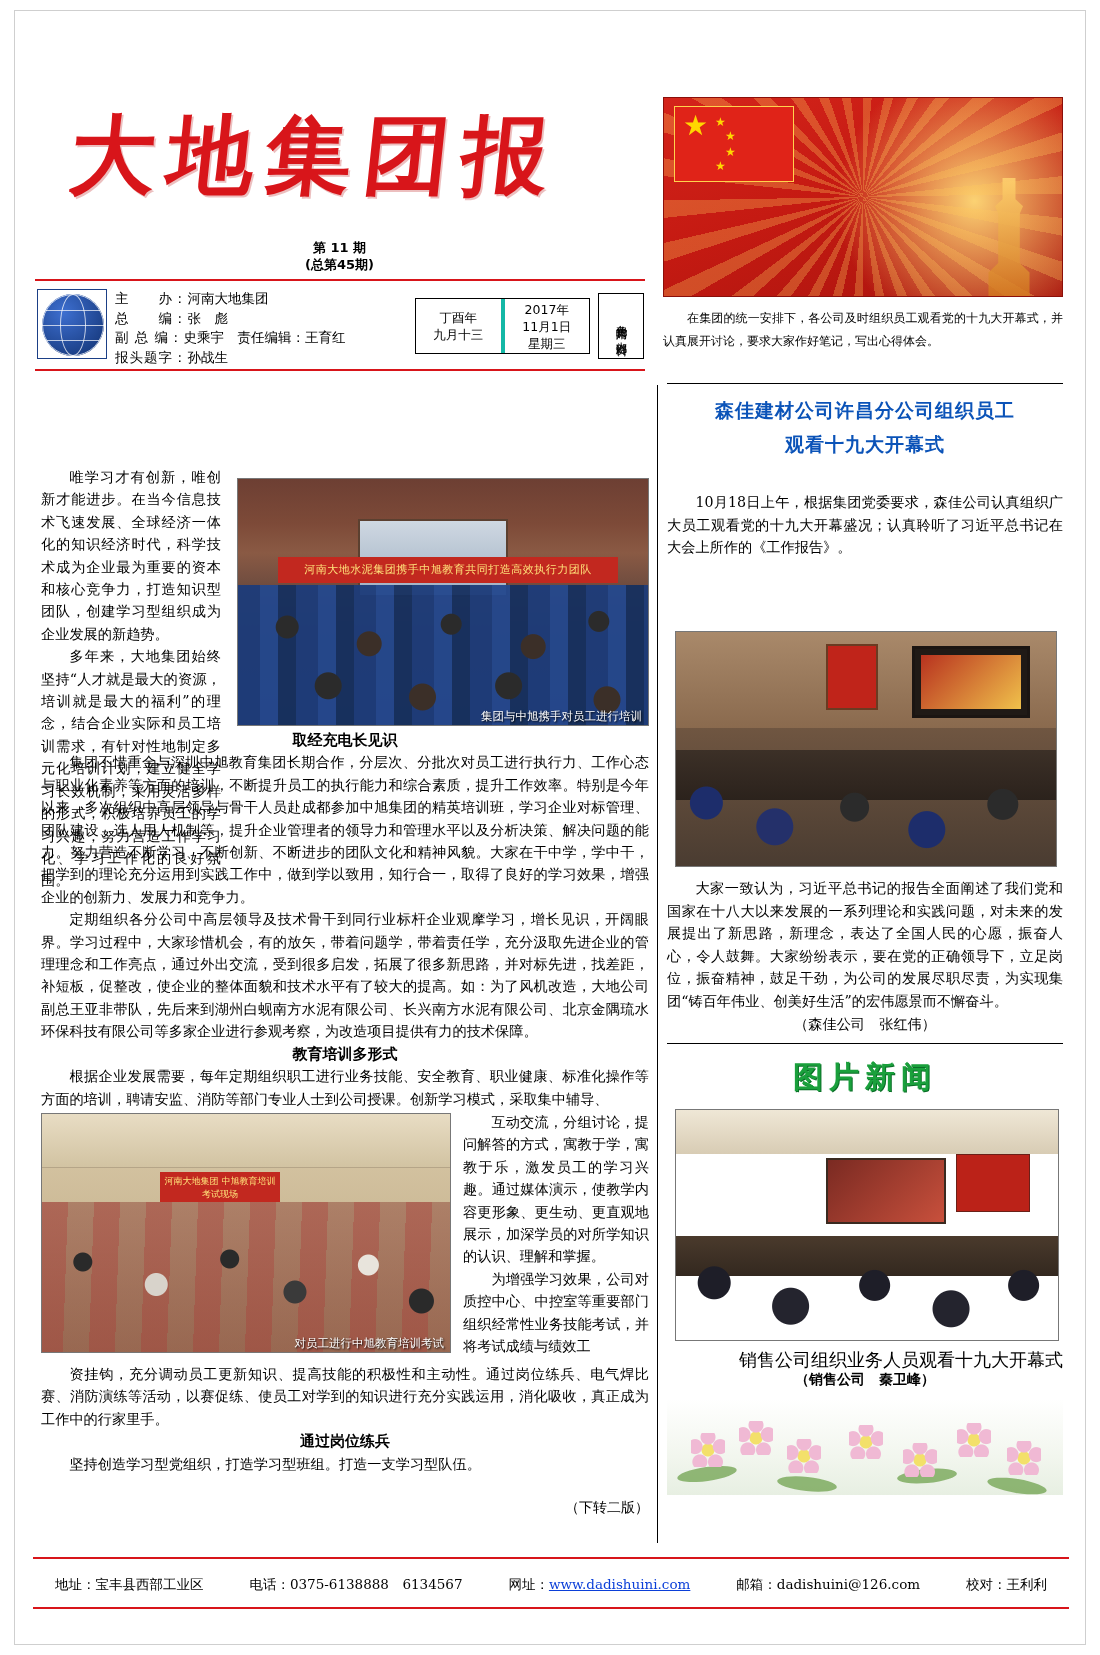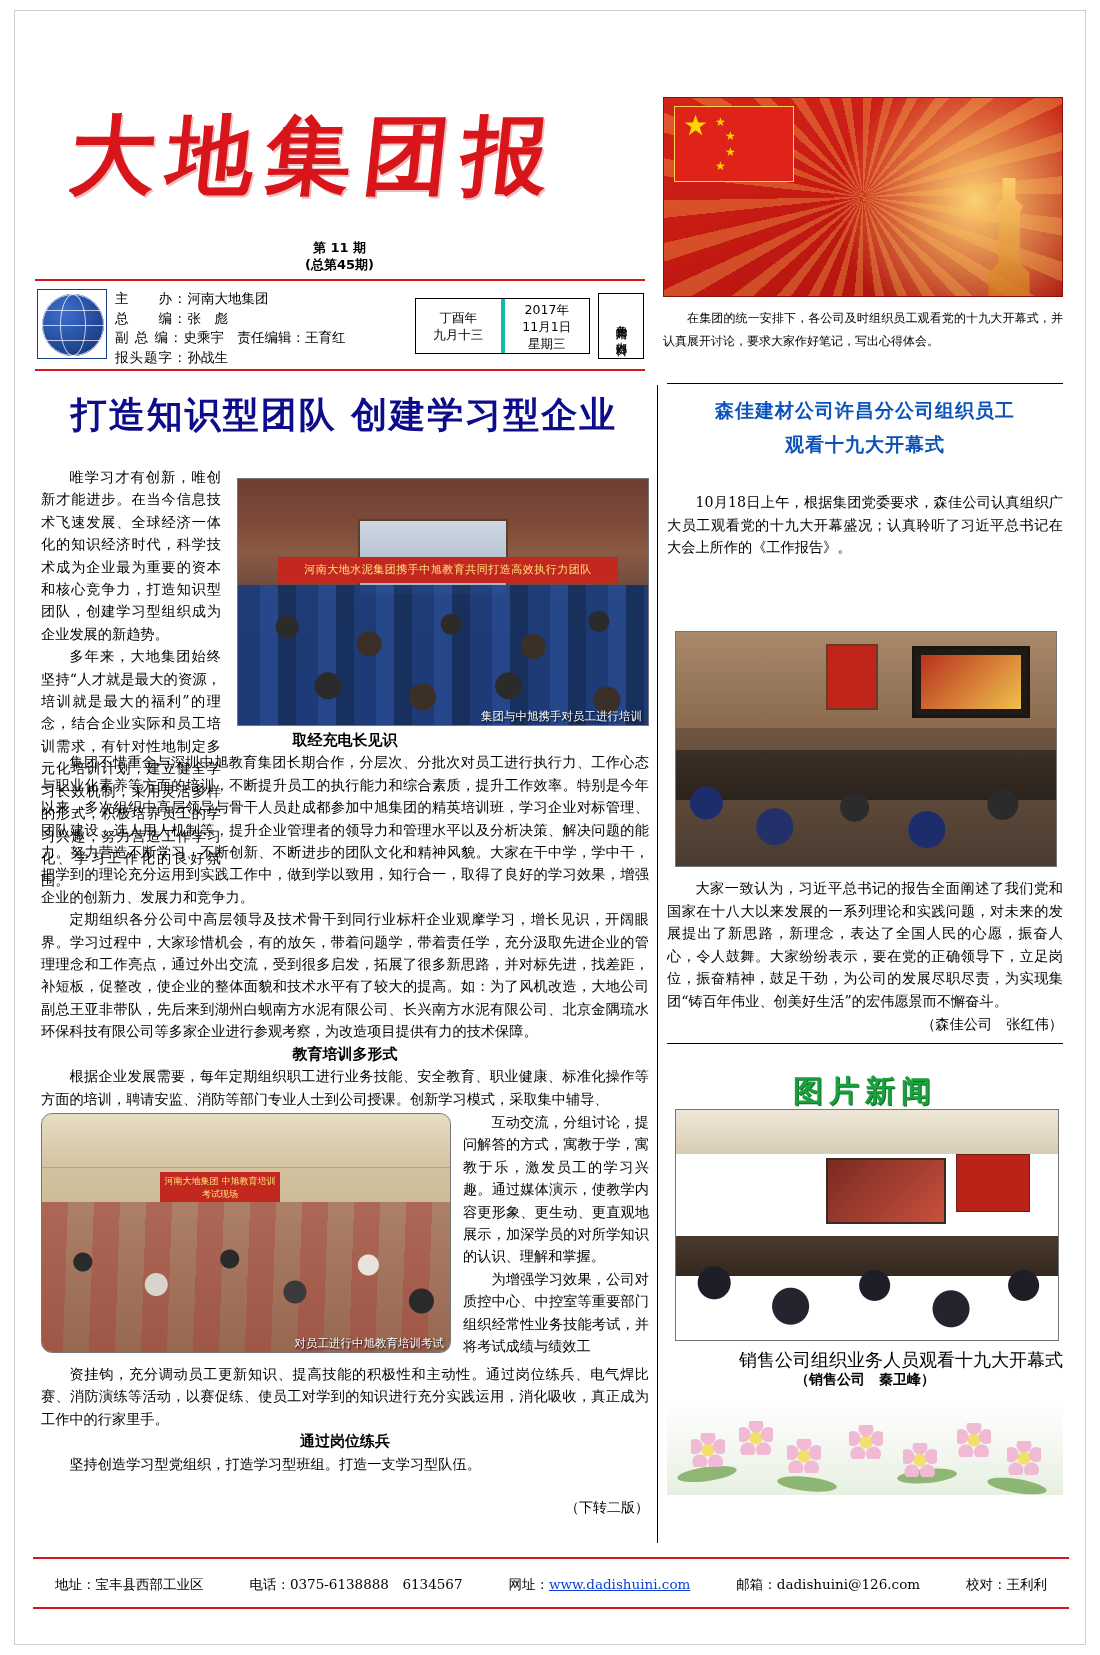--- a/index.html
+++ b/index.html
@@ -195,21 +195,20 @@
       radial-gradient(circle at 72% 44%, #3b2f28 12px, transparent 13px),
       radial-gradient(circle at 88% 26%, #2b2b2b 10px, transparent 11px),
       radial-gradient(circle at 22% 72%, #2b2b2b 13px, transparent 14px),
       radial-gradient(circle at 45% 80%, #3b2f28 13px, transparent 14px),
       radial-gradient(circle at 66% 72%, #2b2b2b 13px, transparent 14px),
       radial-gradient(circle at 90% 82%, #3b2f28 13px, transparent 14px);
   }
   
   #photo-training { left: 26px; top: 1102px; width: 410px; height: 240px;
     background: linear-gradient(180deg,#d9c9a8 0%, #cdbb98 40%, #b9a588 100%);
-    border-radius: 11px;
   }
   #photo-training .ceiling {
     position: absolute; left:0; top:0; width:100%; height:54px;
     background: linear-gradient(180deg,#e8ddc4,#d2c3a2);
     border-bottom: 1px solid #b5a588;
   }
   #photo-training .strip {
     position: absolute; left: 118px; top: 58px; width: 120px; height: 44px;
     background: #c2281f; color: #ffe27a; font-size: 9px; line-height: 13px;
     text-align: center; padding-top: 3px;
@@ -268,28 +267,27 @@
       radial-gradient(circle at 26% 72%, #24306a 18px, transparent 19px),
       radial-gradient(circle at 47% 58%, #2b2b2b 14px, transparent 15px),
       radial-gradient(circle at 66% 74%, #1d2d6b 18px, transparent 19px),
       radial-gradient(circle at 86% 56%, #2b2b2b 15px, transparent 16px);
   }
   .rc-text {
     position: absolute; font-family: "DejaVu Serif", "Liberation Serif", serif;
     font-size: 14.2px; line-height: 22.6px; text-align: justify;
   }
   .rc-text p { margin: 0; text-indent: 2em; }
-  .sign { text-align: right; text-indent: 0 !important; }
+  .sign { text-align: center; text-indent: 0 !important; }
   .pic-news-title {
     position: absolute; left: 652px; top: 1046px; width: 396px;
     text-align: center;
     font-family: "DejaVu Serif", "Liberation Serif", serif;
     font-size: 30px; font-weight: bold; color: #1aa03c; letter-spacing: 6px;
     text-shadow: 1px 1px 0 #0a6e27;
-    margin-top: 14px;
   }
   #photo-sales { left: 660px; top: 1098px; width: 384px; height: 232px;
     background: linear-gradient(180deg,#cfc0a6 0%, #b7a punch 0%, #9d8a70 100%);
   }
   #photo-sales .ceil {
     position:absolute; left:0; top:0; width:100%; height:44px;
     background: linear-gradient(180deg,#efe7d6,#d8ccb4);
   }
   #photo-sales .scr {
     position: absolute; left: 150px; top: 48px; width: 120px; height: 66px;
@@ -418,21 +416,20 @@
   </div>
 
   <div class="banner-caption">
     <p>在集团的统一安排下，各公司及时组织员工观看党的十九大开幕式，并认真展开讨论，要求大家作好笔记，写出心得体会。</p>
   </div>
 
   <div class="vrule" style="left:642px; top:374px; height:1158px;"></div>
   <div class="hrule" style="left:652px; top:372px; width:396px;"></div>
   <div class="hrule" style="left:652px; top:1032px; width:396px;"></div>
 
-  <div class="headline">打造知识型团队  创建学习型企业</div>
 
   <div class="col-text leftcol-a">
     <p>唯学习才有创新，唯创新才能进步。在当今信息技术飞速发展、全球经济一体化的知识经济时代，科学技术成为企业最为重要的资本和核心竞争力，打造知识型团队，创建学习型组织成为企业发展的新趋势。</p>
     <p>多年来，大地集团始终坚持“人才就是最大的资源，培训就是最大的福利”的理念，结合企业实际和员工培训需求，有针对性地制定多元化培训计划，建立健全学习长效机制，采用灵活多样的形式，积极培养员工的学习兴趣，努力营造工作学习化、学习工作化的良好氛围。</p>
   </div>
 
   <div class="photo" id="photo-meeting-1">
     <div class="screen"></div>
     <div class="banner-strip">河南大地水泥集团携手中旭教育共同打造高效执行力团队</div>
     <div class="crowd"></div>

